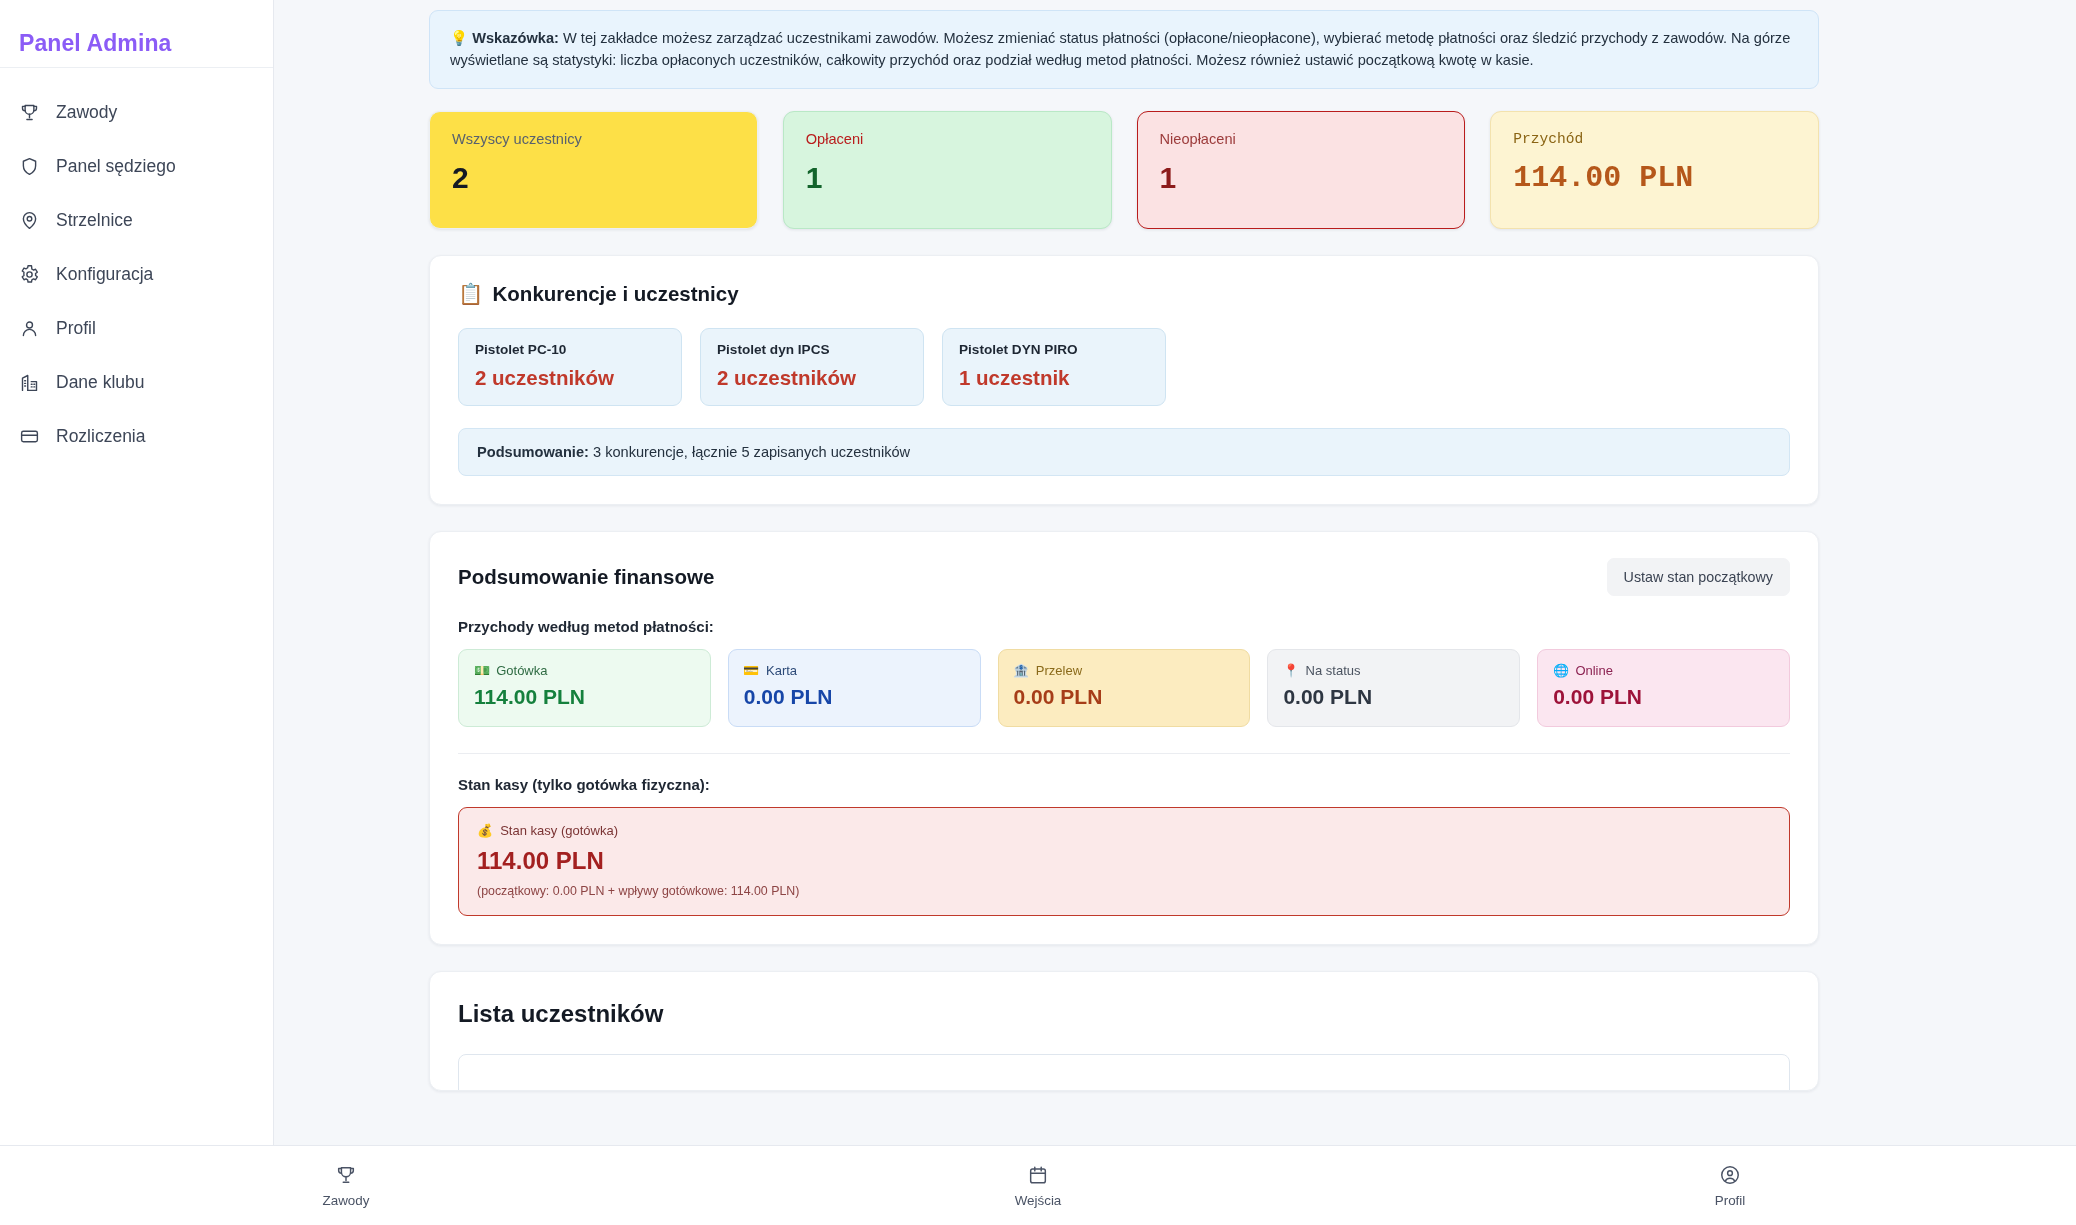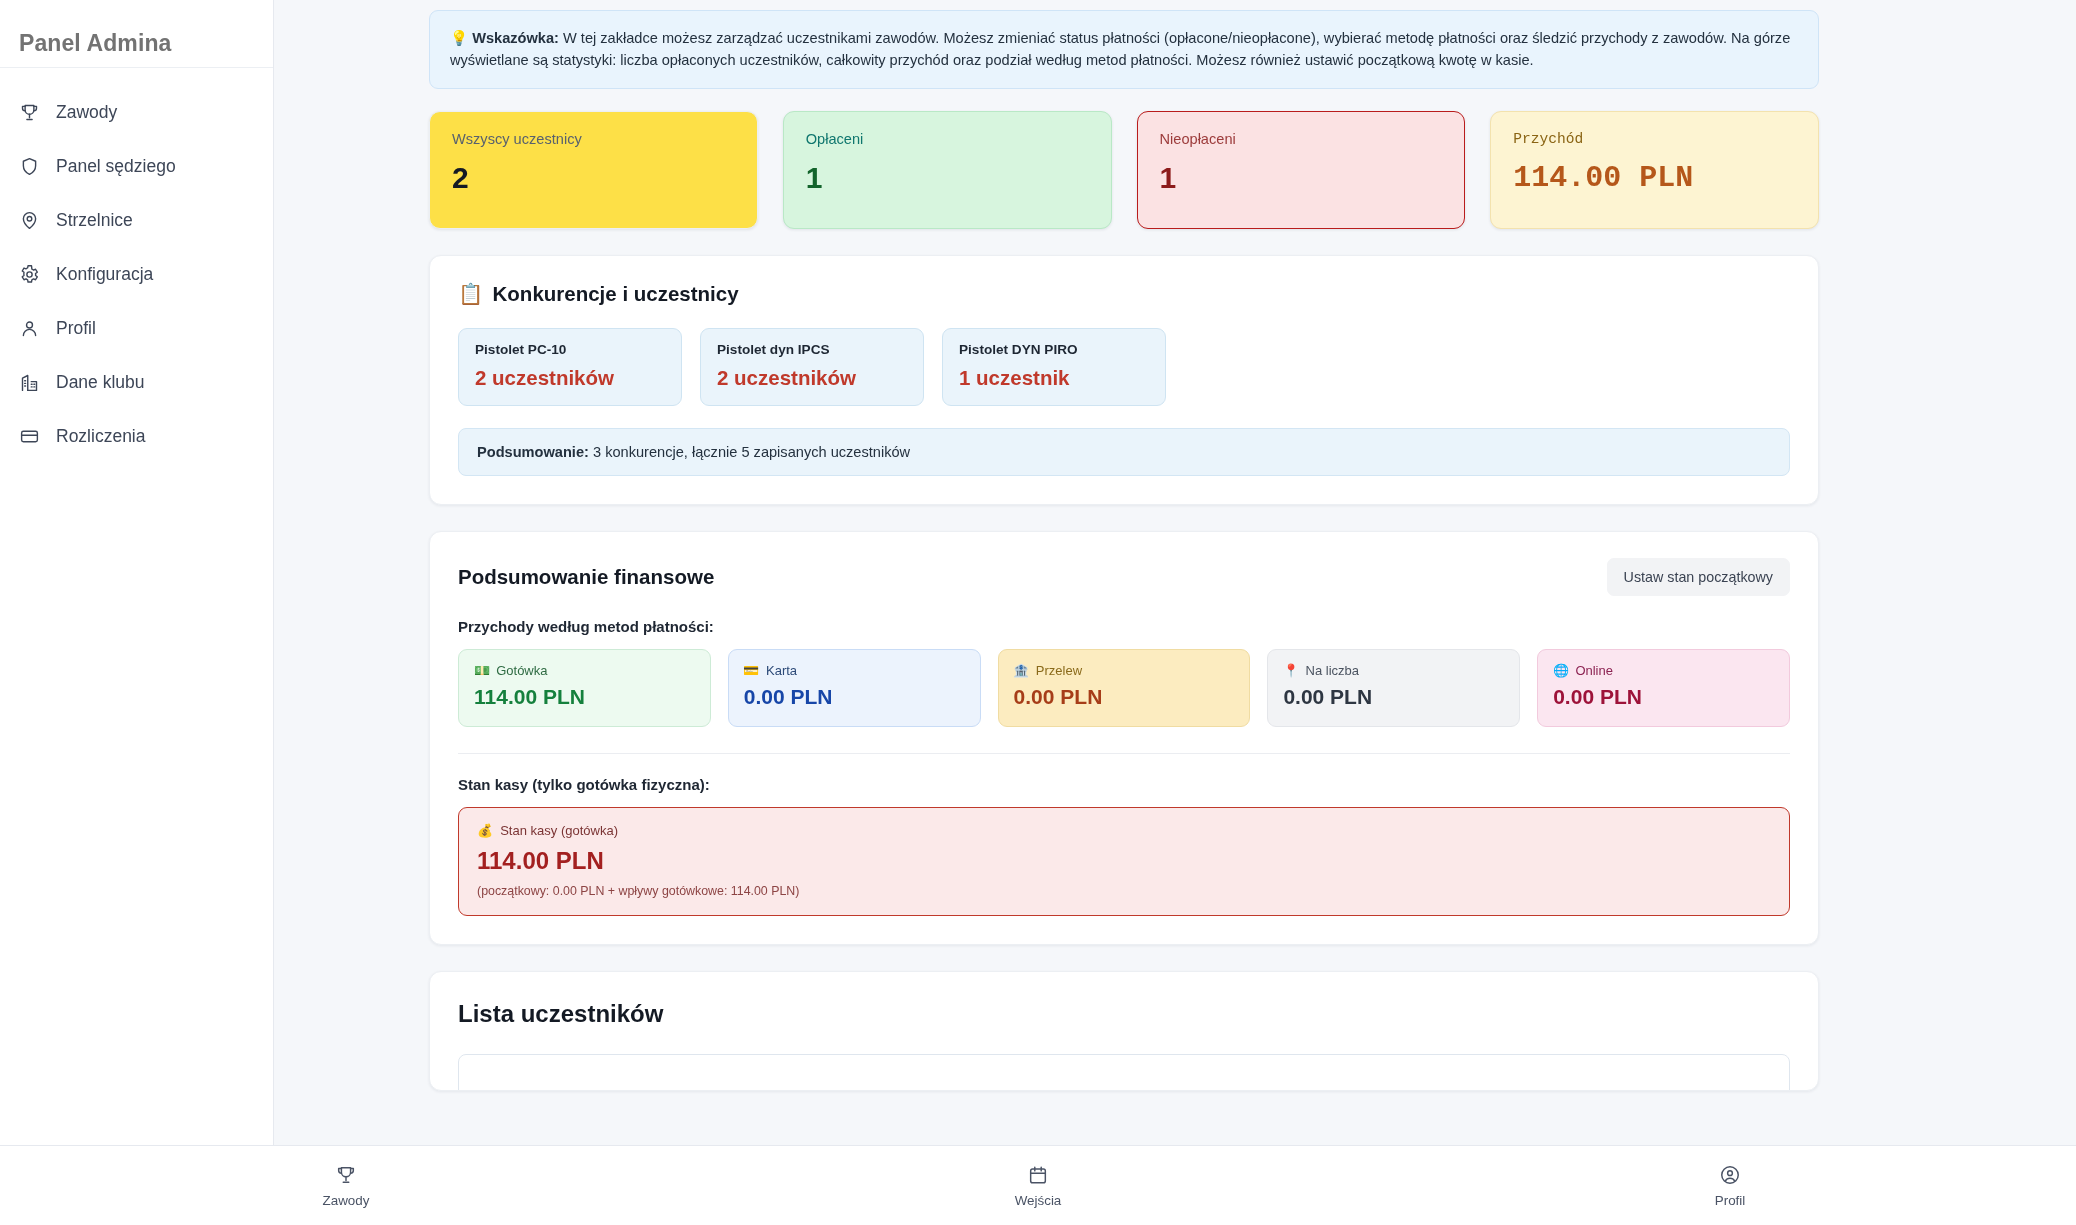--- a/index.html
+++ b/index.html
@@ -34,21 +34,21 @@
   .sidebar-header {
     height: 68px;
     display: flex;
     align-items: center;
     padding-left: 19px;
     border-bottom: 1px solid #eceff3;
   }
   .sidebar-title {
     font-size: 23px;
     font-weight: bold;
-    color: #737373;
+    color: #8b5cf6;
     letter-spacing: .1px;
     margin-top: 20px;
   }
   .sidebar-nav { padding-top: 17px; }
   .nav-item {
     display: flex;
     align-items: center;
     gap: 16px;
     height: 54px;
     padding-left: 18px;
@@ -108,21 +108,21 @@
     box-shadow: 0 1px 3px rgba(20,30,55,.09);
   }
   .stat-label { font-size: 14.6px; margin-bottom: 16px; }
   .stat-value { font-size: 30px; font-weight: bold; line-height: 1; }
 
   .stat.white { background:#fde047; border:1px solid #eceff3; }
   .stat.white .stat-label { color:#58616e; }
   .stat.white .stat-value { color:#141a24; }
 
   .stat.green { background:#d7f5de; border:1px solid #b9e8c6; }
-  .stat.green .stat-label { color:#0f766e; }
+  .stat.green .stat-label { color:#b91c1c; }
   .stat.green .stat-value { color:#13642c; }
 
   .stat.red { background:#fbe2e3; border:1px solid #b91c1c; }
   .stat.red .stat-label { color:#9c3b3b; }
   .stat.red .stat-value { color:#8c1b1b; }
 
   .stat.yellow { background:#fdf4d2; border:1px solid #f3e2ae;font-family:Liberation Mono, monospace; }
   .stat.yellow .stat-label { color:#8a6414; }
   .stat.yellow .stat-value { color:#b5571a; }
 
@@ -455,21 +455,21 @@
           <div class="pay-card transfer">
             <div class="pay-label">
               <span>🏦</span>
               <span>Przelew</span>
             </div>
             <div class="pay-value">0.00 PLN</div>
           </div>
           <div class="pay-card onsite">
             <div class="pay-label">
               <span>📍</span>
-              <span>Na liczba</span>
+              <span>Na status</span>
             </div>
             <div class="pay-value">0.00 PLN</div>
           </div>
           <div class="pay-card online">
             <div class="pay-label">
               <span>🌐</span>
               <span>Online</span>
             </div>
             <div class="pay-value">0.00 PLN</div>
           </div>

